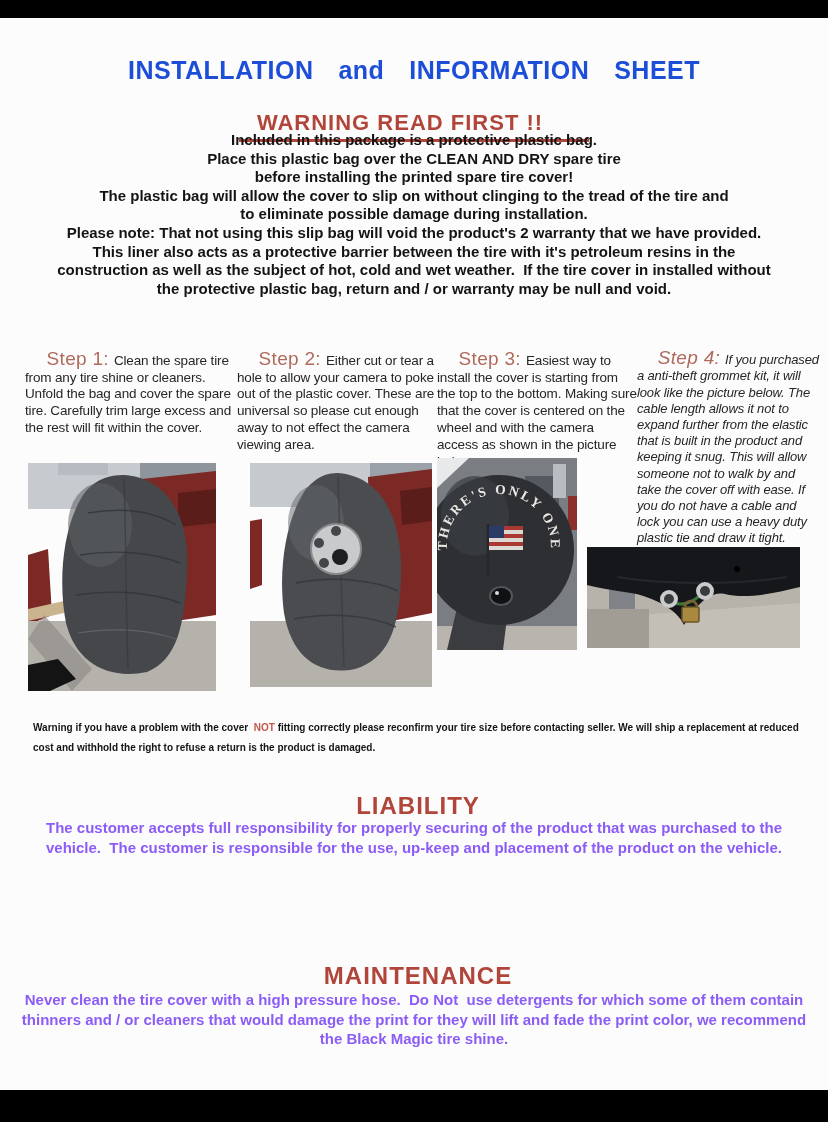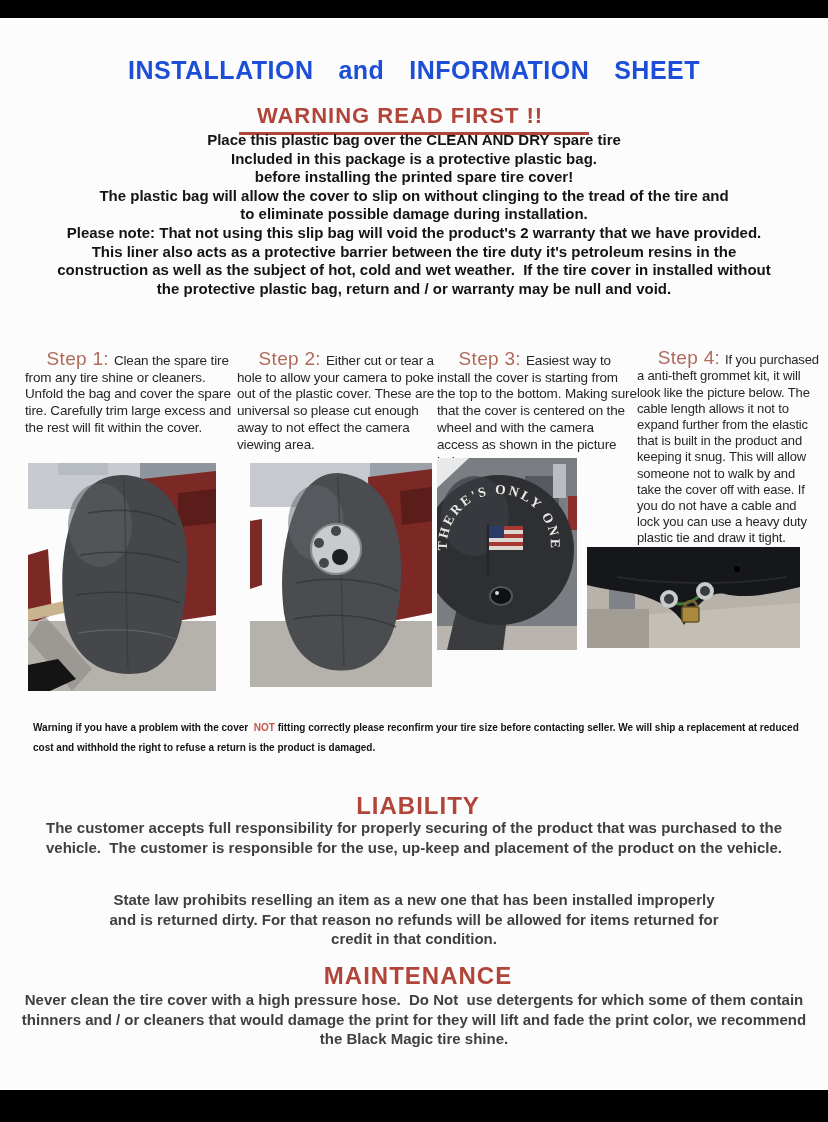--- a/index.html
+++ b/index.html
@@ -12,60 +12,60 @@
   .bar.bottom{top:1090px;height:32px;}
   .page{
     position:absolute;left:0;top:18px;width:828px;height:1072px;
     background:#fcfcfc;color:#161616;
   }
   .title{
     position:absolute;top:38px;left:0;width:828px;margin:0;
     text-align:center;font-size:25px;font-weight:bold;color:#1d4ed8;
     letter-spacing:.5px;word-spacing:5px;white-space:pre-wrap;
   }
-  .warn-row{position:absolute;top:85px;left:0;width:828px;display:flex;justify-content:center;}
+  .warn-row{position:absolute;top:92px;left:0;width:828px;display:flex;justify-content:center;}
   .warn-heading{
     font-size:22px;font-weight:bold;color:#b2453a;letter-spacing:1px;
     border-bottom:3px solid #b2453a;padding:0 46px 3px 18px;white-space:pre-wrap;
   }
   .intro{
     position:absolute;top:113px;left:0;width:828px;text-align:center;
     font-weight:bold;font-size:15px;line-height:18.6px;color:#141414;
   }
   .intro .iline{white-space:pre-wrap;}
   .steps-area{position:absolute;top:312px;left:0;width:680px;height:370px;padding-left:48px;}
   .step{
     position:absolute;top:4px;font-size:13.5px;line-height:16.8px;
     letter-spacing:-.15px;color:#262626;white-space:pre-wrap;
   }
   .s1{left:25px;width:208px;}
   .s2{left:237px;width:200px;}
   .s3{left:437px;width:200px;}
-  .s4{left:637px;width:184px;font-size:13px;line-height:16.2px;}
+  .s4{left:637px;width:184px;font-size:13px;line-height:16.2px;font-style:italic;}
   .slabel{font-size:19px;color:#b06a5c;letter-spacing:.3px;margin-right:5px;}
   .photo{position:absolute;overflow:hidden;}
   .photo svg{display:block;}
   .p1{left:28px;top:133px;width:188px;height:228px;}
   .p2{left:250px;top:133px;width:182px;height:224px;}
   .p3{left:437px;top:128px;width:140px;height:192px;}
   .p4{left:587px;top:217px;width:213px;height:101px;}
   .fitwarn{
     position:absolute;top:700px;left:33px;width:766px;margin:0;
     font-weight:bold;font-size:10px;line-height:19.5px;white-space:pre-wrap;color:#141414;
   }
   .fitwarn .not{color:#c4574a;}
   .sec-heading{
     position:absolute;left:0;width:828px;margin:4px;text-align:center;
     font-size:24px;font-weight:bold;color:#b2453a;letter-spacing:1px;
   }
   .h-liability{top:770px;}
   .h-maintenance{top:940px;}
   .bodypara{
     position:absolute;margin:0;text-align:center;font-weight:bold;
-    font-size:15px;line-height:19.5px;white-space:pre-wrap;color:#404040;
+    font-size:15px;line-height:19.5px;white-space:pre-wrap;color:#8b5cf6;
   }
   .liab1{top:800px;left:19px;width:790px;}
   .liab2{top:872px;left:104px;width:620px;}
   .maint1{top:972px;left:19px;width:790px;}
   .slogan-text{
     font-family:"Liberation Serif",serif;font-size:13.5px;font-weight:bold;
     fill:#ece9e4;letter-spacing:2.5px;
   }
 </style>
 </head>
@@ -75,27 +75,27 @@
 
 <div class="page">
 
   <h1 class="title">INSTALLATION  and  INFORMATION  SHEET</h1>
 
   <div class="warn-row">
     <span class="warn-heading">WARNING READ FIRST !!</span>
   </div>
 
   <div class="intro">
+    <div class="iline">Included in this package is a protective plastic bag.</div>
     <div class="iline">Place this plastic bag over the CLEAN AND DRY spare tire</div>
-    <div class="iline">Included in this package is a protective plastic bag.</div>
     <div class="iline">before installing the printed spare tire cover!</div>
     <div class="iline">The plastic bag will allow the cover to slip on without clinging to the tread of the tire and</div>
     <div class="iline">to eliminate possible damage during installation.</div>
     <div class="iline">Please note: That not using this slip bag will void the product's 2 warranty that we have provided.</div>
-    <div class="iline">This liner also acts as a protective barrier between the tire duty it's petroleum resins in the</div>
+    <div class="iline">This liner also acts as a protective barrier between the tire with it's petroleum resins in the</div>
     <div class="iline">construction as well as the subject of hot, cold and wet weather.  If the tire cover in installed without</div>
     <div class="iline">the protective plastic bag, return and / or warranty may be null and void.</div>
   </div>
 
   <div class="steps-area">
 
     <div class="step s1">
       <span class="slabel">Step 1:</span><span>Clean the spare tire from any tire shine or cleaners.  Unfold the bag and cover the spare tire. Carefully trim large excess and the rest will fit within the cover.</span>
     </div>
     <div class="step s2">
@@ -206,20 +206,19 @@
           <rect x="95" y="60" width="17" height="15" rx="2" fill="#a8893f" stroke="#6b5526" stroke-width="1.5"></rect>
         </g>
       </svg>
     </div>
   </div>
 
   <p class="fitwarn"><span>Warning if you have a problem with the cover  </span><span class="not">NOT</span><span> fitting correctly please reconfirm your tire size before contacting seller. We will ship a replacement at reduced cost and withhold the right to refuse a return is the product is damaged.</span></p>
 
   <h3 class="sec-heading h-liability">LIABILITY</h3>
   <p class="bodypara liab1">The customer accepts full responsibility for properly securing of the product that was purchased to the vehicle.  The customer is responsible for the use, up-keep and placement of the product on the vehicle.</p>
-  <p class="bodypara liab2">State law prohibits reselling an item as a new one that has been installed improperly and is returned dirty. For that reason no refunds will be allowed for items returned for credit in that condition.</p>
 
   <h3 class="sec-heading h-maintenance">MAINTENANCE</h3>
   <p class="bodypara maint1">Never clean the tire cover with a high pressure hose.  Do Not  use detergents for which some of them contain thinners and / or cleaners that would damage the print for they will lift and fade the print color, we recommend the Black Magic tire shine.</p>
 
 </div>
 
 <div class="bar bottom"></div>
 
 </body></html>

